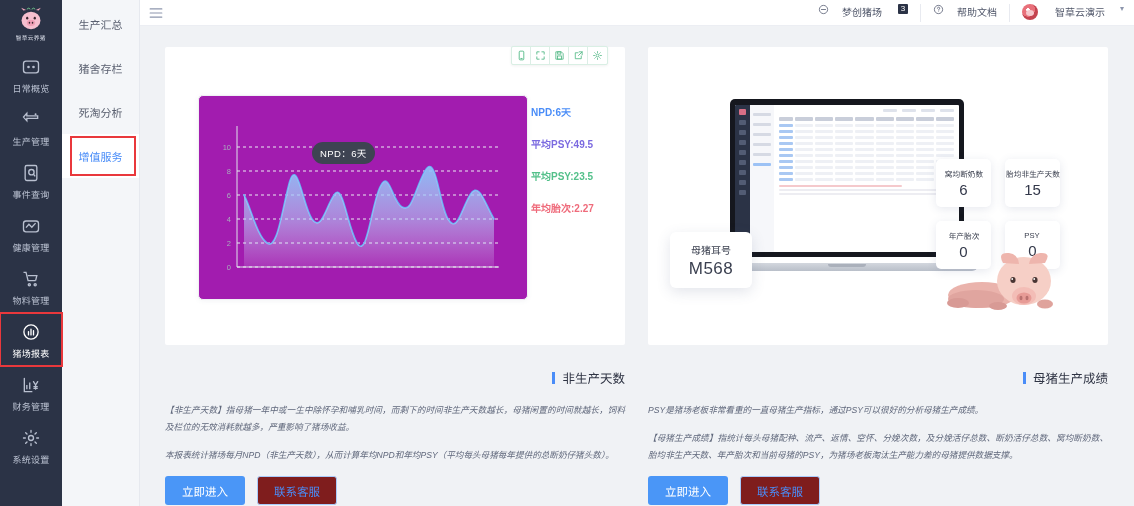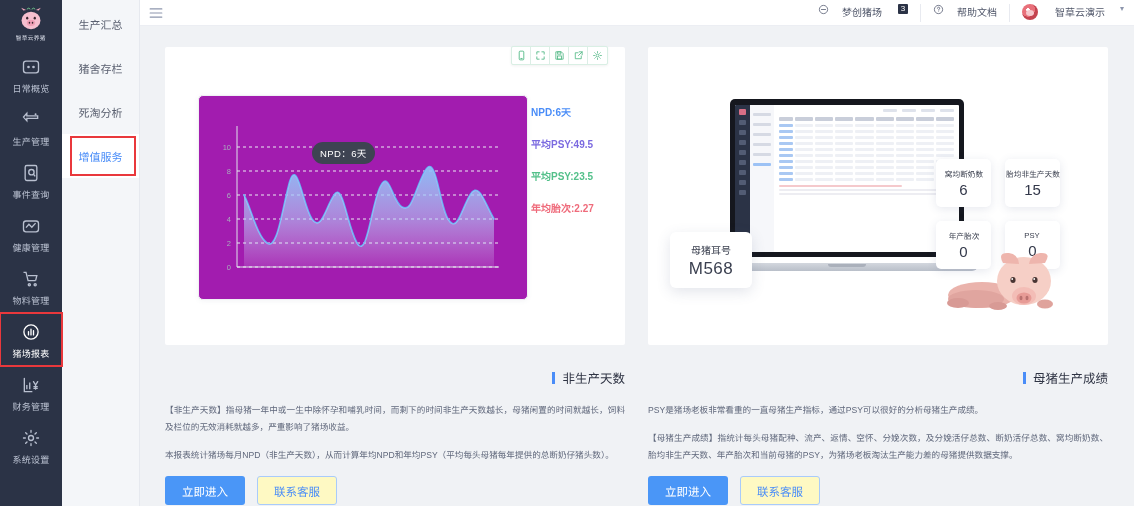--- a/index.html
+++ b/index.html
@@ -319,30 +319,31 @@
     font-size: 12.5px; color: #2f3444;
     margin-bottom: 15px;
     justify-content: flex-end;
   }
   .sec-bar { width: 3px; height: 12px; background: #4a8df8; display:block; }
   .sec-p {
     font-size: 8.6px; color: #60687c;
     line-height: 1.95;
     margin-bottom: 11px;
     text-align: justify;
+    font-style: italic;
   }
   .btn-row { display: flex; gap: 12px; margin-top: 13px; }
   .btn {
     height: 29px; min-width: 80px;
     display: inline-flex; align-items: center; justify-content: center;
     font-size: 11.5px; border-radius: 3px; cursor: pointer;
     padding: 4px 14px;
   }
   .btn-primary { background: #4a96f7; color: #ffffff; }
-  .btn-ghost { background: #fef9c3; color: #4a8df8; border: 1px solid #a9cbfb; }
+  .btn-ghost { background: #7f1d1d; color: #4a8df8; border: 1px solid #a9cbfb; }
 </style>
 </head>
 <body>
 
 <aside class="icon-sidebar">
   <div class="brand">
     <div class="brand-mark">
       <svg viewBox="0 0 40 36" width="28" height="26" aria-hidden="true">
         <path d="M9 6 L6 2 L13 5 Z" fill="#f3a9bd"></path>
         <path d="M31 6 L34 2 L27 5 Z" fill="#f3a9bd"></path>

